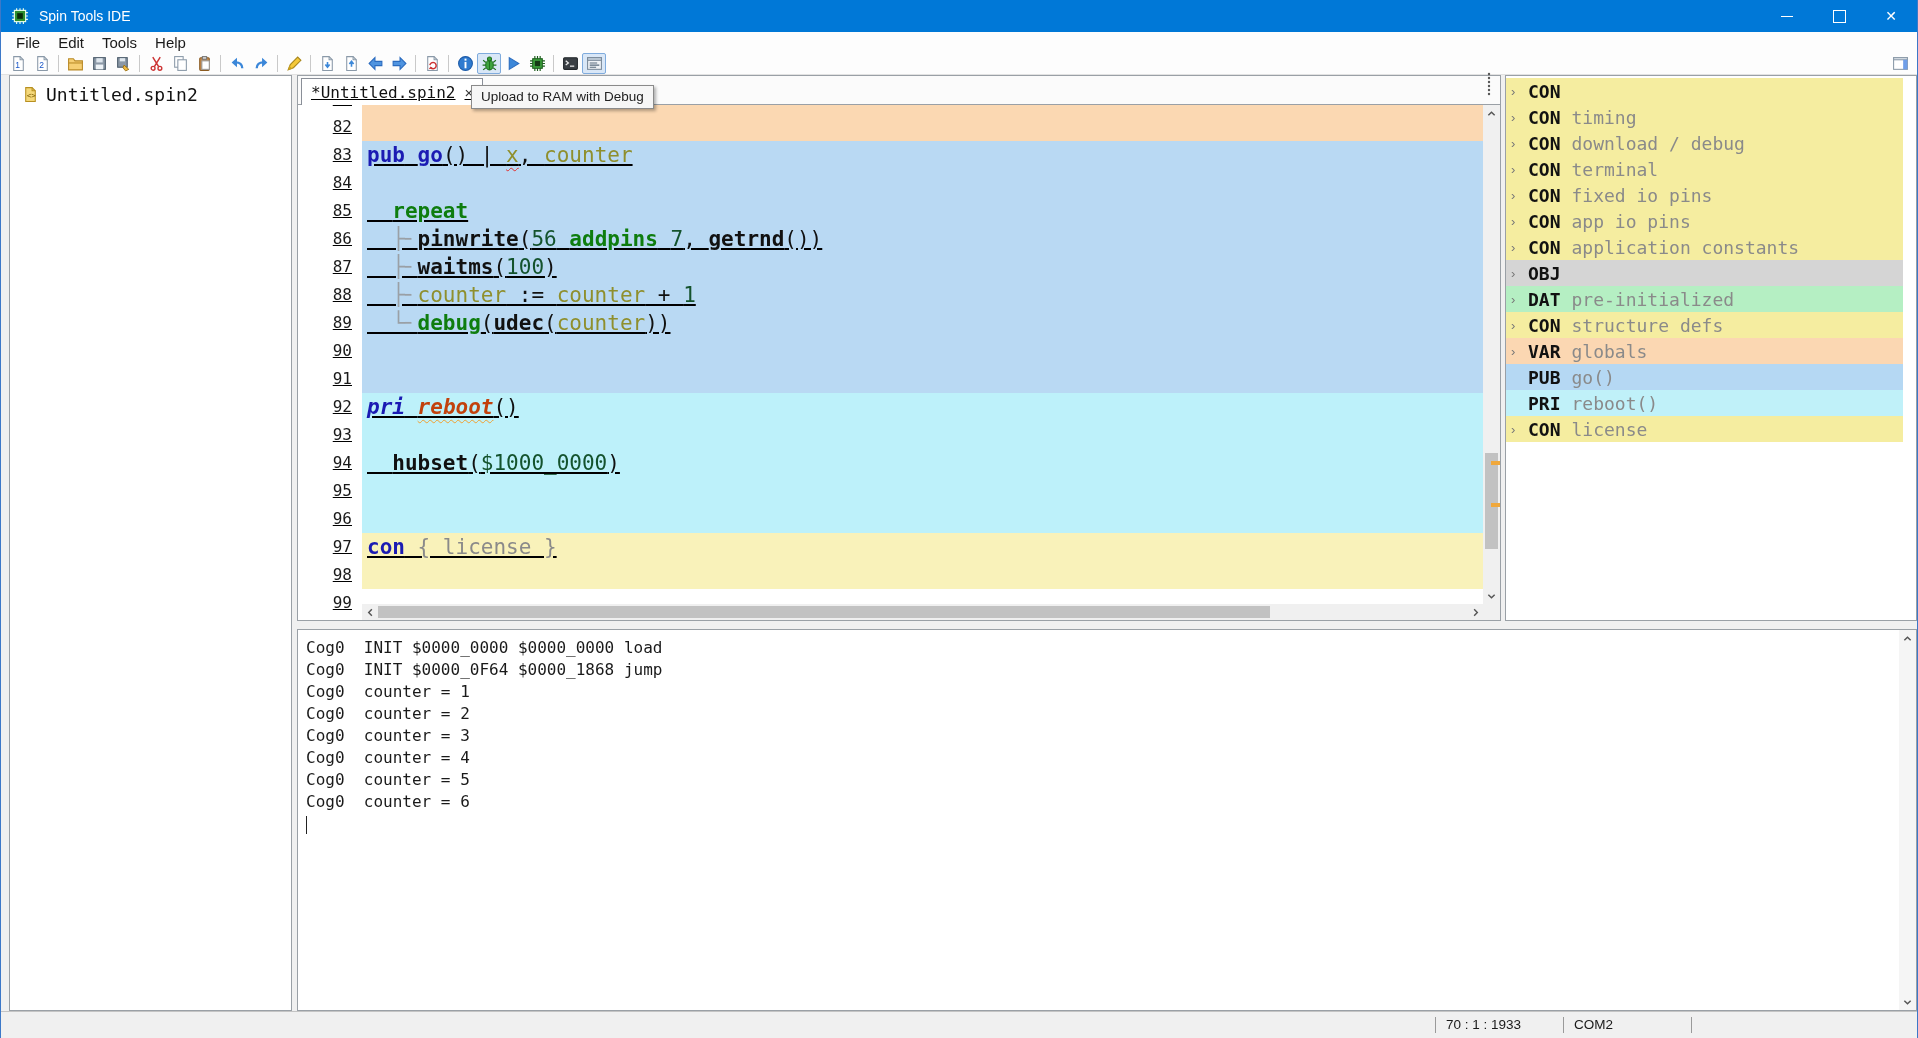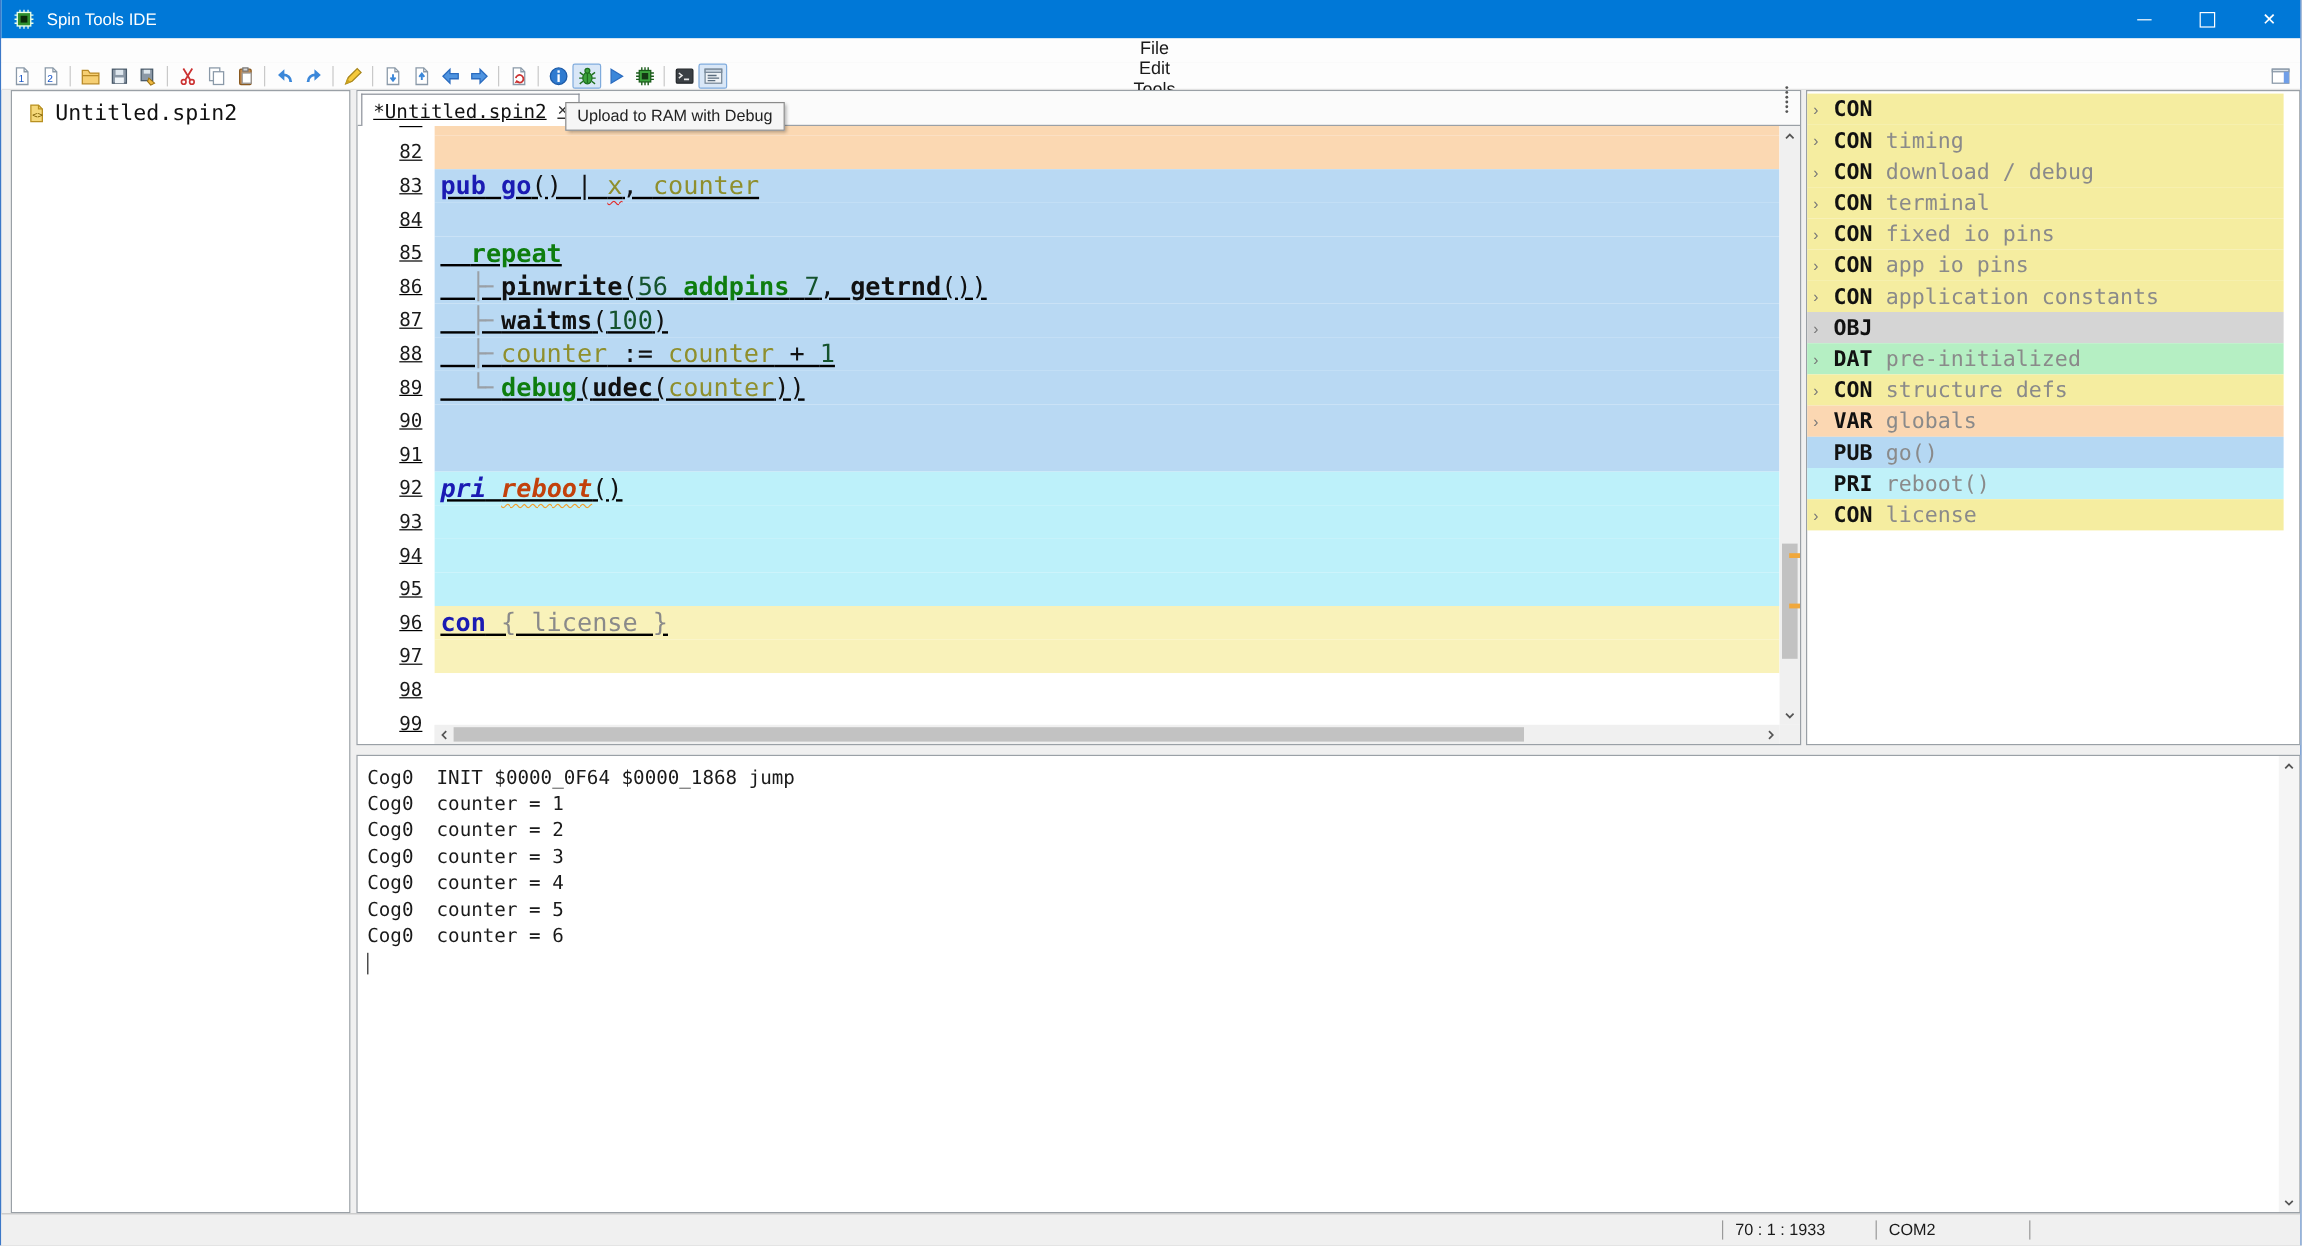--- a/index.html
+++ b/index.html
@@ -9,21 +9,21 @@
   
   .titlebar{height:32px;background:#0078d7;display:flex;align-items:center;color:#fff;}
   .titlebar .appicon{margin:0 10px 0 10px;width:18px;height:18px;}
   .titlebar .title{font-size:14px;}
   .win-controls{margin-left:auto;display:flex;height:32px;}
   .win-btn{width:52px;height:32px;display:flex;align-items:center;justify-content:center;}
   .min-glyph{width:12px;height:1px;background:#fff;}
   .max-glyph{width:11px;height:11px;border:1px solid #fff;}
   .close-glyph{color:#fff;font-size:14px;line-height:14px;}
   
-  .menubar{height:20px;background:#fdfdfd;display:flex;align-items:center;padding-left:6px;font-size:15px;color:#1a1a1a;flex-direction:column;}
+  .menubar{height:20px;background:#fdfdfd;display:flex;align-items:center;padding-left:6px;font-size:15px;color:#1a1a1a;}
   .menu-item{padding:0 9px;}
   
   .toolbar{height:22px;background:#fdfdfd;display:flex;align-items:center;padding:0 5px;border-bottom:1px solid #e2e2e2;}
   .tbtn{width:24px;height:21px;display:flex;align-items:center;justify-content:center;border:1px solid transparent;border-radius:2px;box-sizing:border-box;}
   .tbtn svg{width:17px;height:17px;}
   .tbtn.hover,.tbtn.selected{background:#d9e7f7;border:1px solid #7fabdd;}
   .tsep{width:1px;height:17px;background:#c9c9c9;margin:0 4px;}
   .tb-spacer{flex:1;}
   
   .main{display:flex;height:936px;padding-left:8px;box-sizing:border-box;}
@@ -367,20 +367,21 @@
                 <div class="cl band-blue"></div>
                 <div class="cl band-blue"><span class="tok-p">  </span><span class="tok-grn">repeat</span></div>
                 <div class="cl band-blue"><span class="tok-g">  ├╴</span><span class="tok-fn">pinwrite</span><span class="tok-p">(</span><span class="tok-num">56</span><span class="tok-p"> </span><span class="tok-grn">addpins</span><span class="tok-p"> </span><span class="tok-num">7</span><span class="tok-p">, </span><span class="tok-fn">getrnd</span><span class="tok-p">())</span></div>
                 <div class="cl band-blue"><span class="tok-g">  ├╴</span><span class="tok-fn">waitms</span><span class="tok-p">(</span><span class="tok-num">100</span><span class="tok-p">)</span></div>
                 <div class="cl band-blue"><span class="tok-g">  ├╴</span><span class="tok-var">counter</span><span class="tok-p"> := </span><span class="tok-var">counter</span><span class="tok-p"> + </span><span class="tok-num">1</span></div>
                 <div class="cl band-blue"><span class="tok-g">  └╴</span><span class="tok-grn">debug</span><span class="tok-p">(</span><span class="tok-fn">udec</span><span class="tok-p">(</span><span class="tok-var">counter</span><span class="tok-p">))</span></div>
                 <div class="cl band-blue"></div>
                 <div class="cl band-blue"></div>
                 <div class="cl band-cyan"><span class="tok-kwi">pri</span><span class="tok-p"> </span><span class="tok-kwiw">reboot</span><span class="tok-p">()</span></div>
                 <div class="cl band-cyan"></div>
+                <div class="cl band-cyan"><span class="tok-p">  </span><span class="tok-fn">hubset</span><span class="tok-p">(</span><span class="tok-num">$1000_0000</span><span class="tok-p">)</span></div>
                 <div class="cl band-cyan"></div>
                 <div class="cl band-cyan"></div>
                 <div class="cl band-yellow"><span class="tok-kw">con</span><span class="tok-cmt"> { license }</span></div>
                 <div class="cl band-yellow"></div>
                 <div class="cl band-none"></div>
               </div>
             <div class="vscroll">
               <div class="varrow" style="top:0;">
                   <svg class="chev-svg" viewBox="0 0 10 10">
                     <path d="M1.5 7L5 3.5 8.5 7" fill="none" stroke="#555" stroke-width="1.6"></path>
@@ -484,20 +485,21 @@
                 <span class="okey">CON</span>
                 <span class="olabel">license</span>
               </div>
             </div>
         </div>
 
       </div>
 
       <div class="console">
         <div class="con-body" id="console-body">
+            <div class="con-line">Cog0  INIT $0000_0000 $0000_0000 load</div>
             <div class="con-line">Cog0  INIT $0000_0F64 $0000_1868 jump</div>
             <div class="con-line">Cog0  counter = 1</div>
             <div class="con-line">Cog0  counter = 2</div>
             <div class="con-line">Cog0  counter = 3</div>
             <div class="con-line">Cog0  counter = 4</div>
             <div class="con-line">Cog0  counter = 5</div>
             <div class="con-line">Cog0  counter = 6</div>
             <div class="caret" style="margin-left: 0px;"></div>
           </div>
         <div class="con-scroll">

